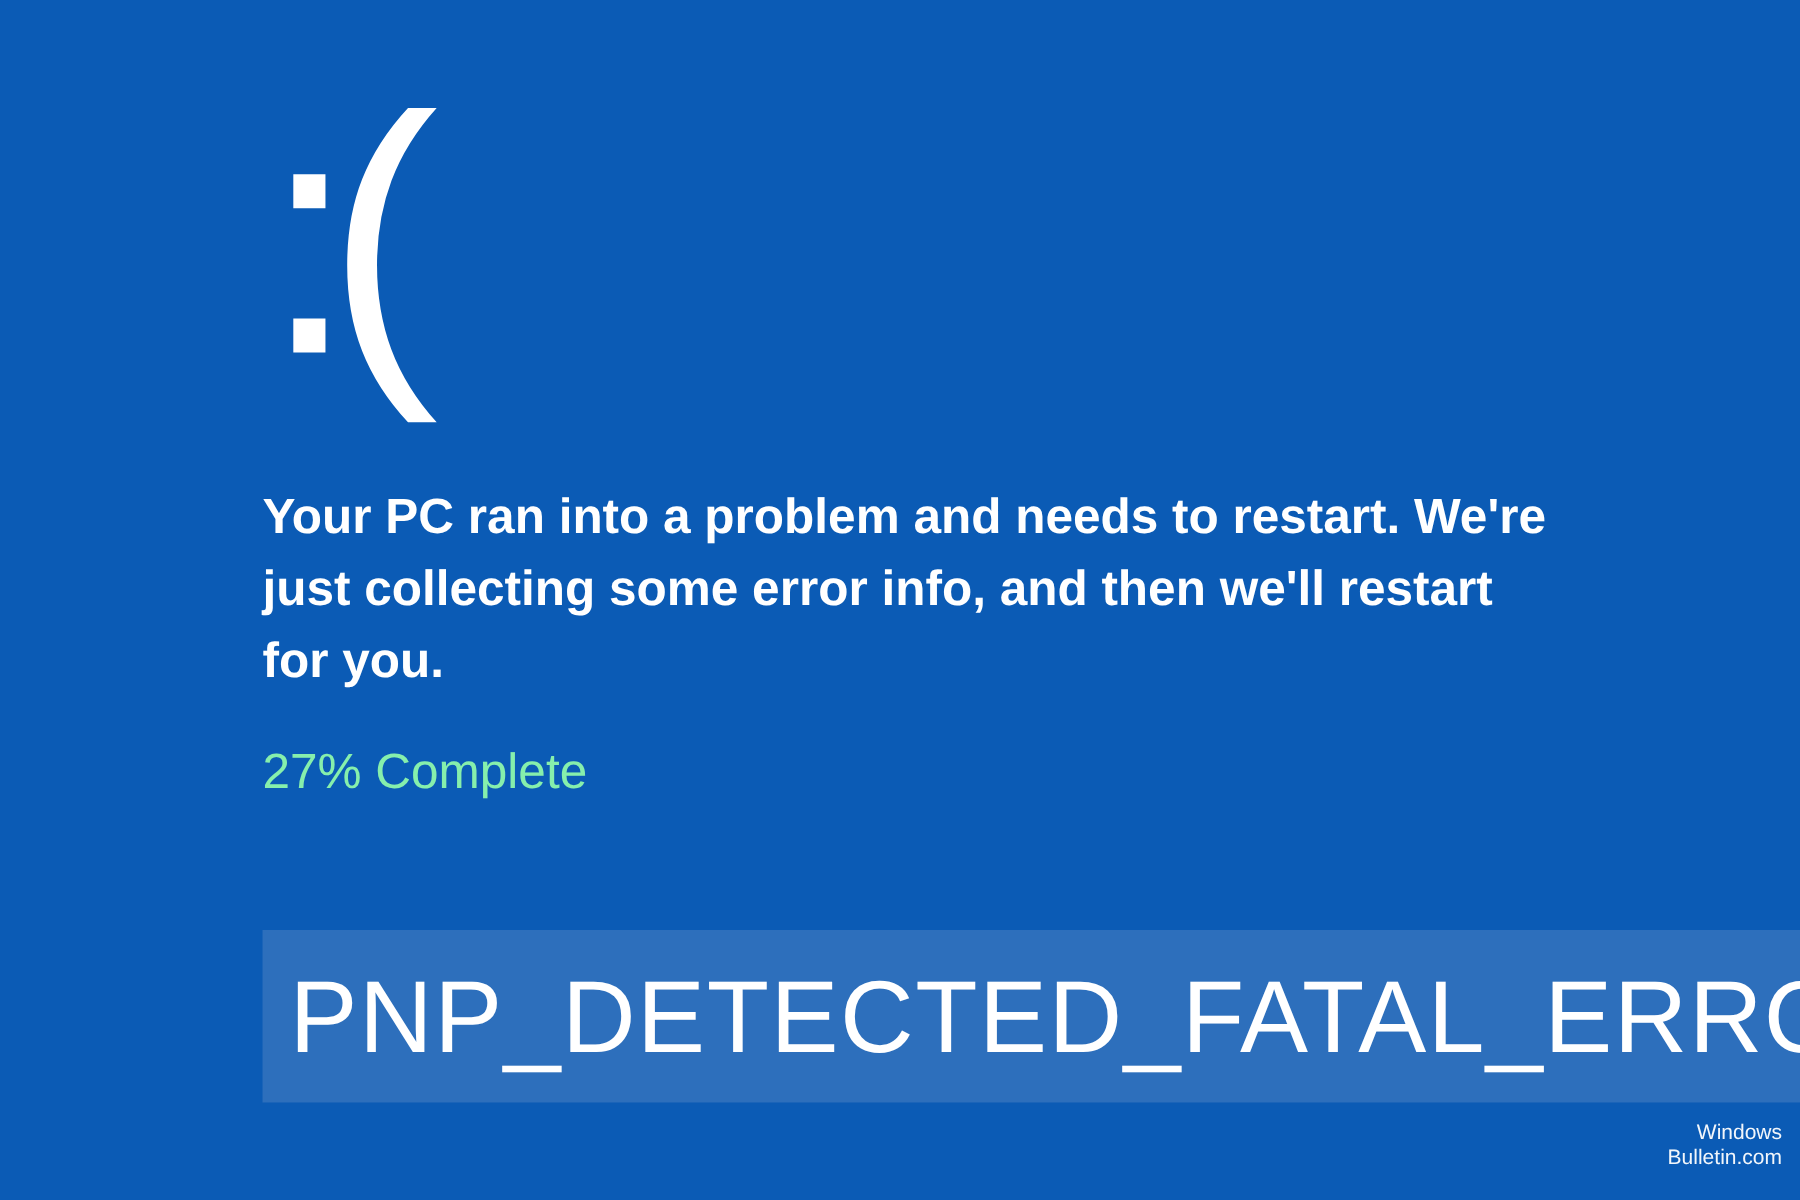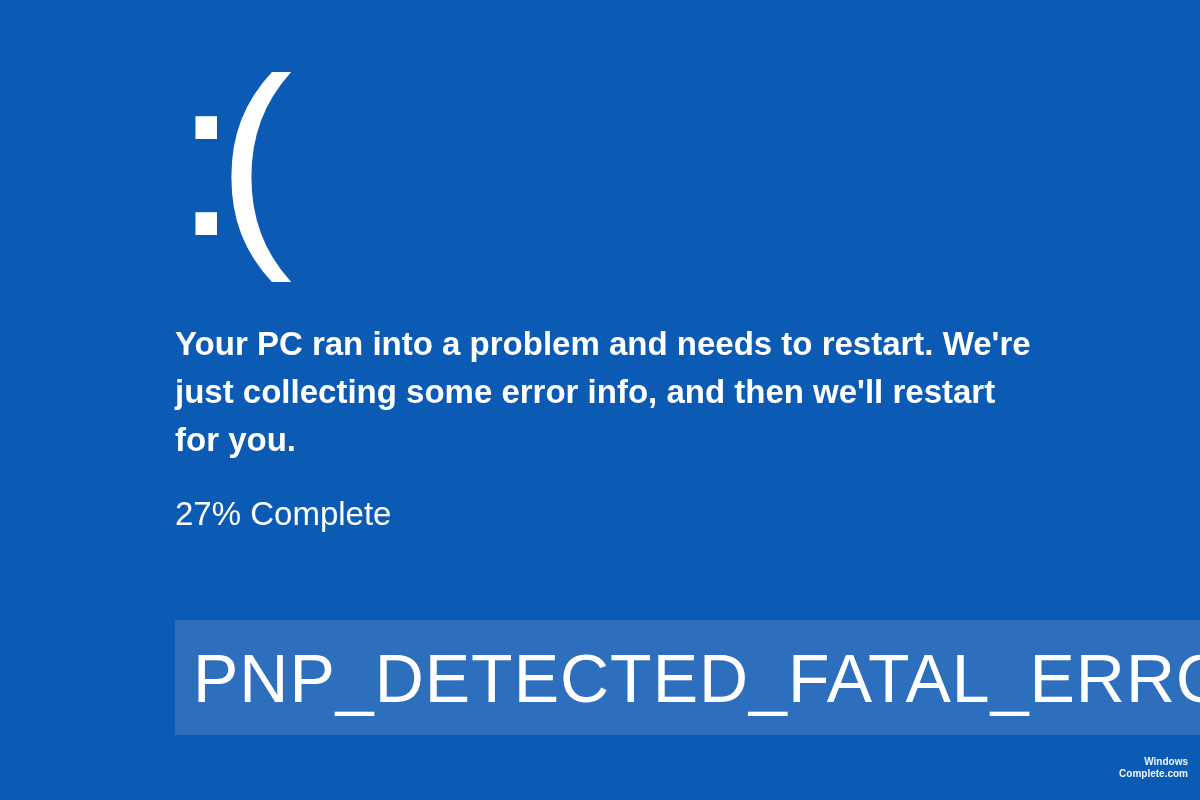--- a/index.html
+++ b/index.html
@@ -36,21 +36,21 @@
       line-height: 1.45;
       font-weight: 700;
       color: #ffffff;
     }
     .progress {
       position: absolute;
       top: 495px;
       left: 175px;
       font-size: 33px;
       font-weight: 300;
-      color: #ffffff;
+      color: #86efac;
     }
     .error-highlight {
       position: absolute;
       top: 620px;
       left: 175px;
       width: 1025px;
       height: 115px;
       background-color: #2d6fbc;
       display: flex;
       align-items: center;
@@ -59,37 +59,37 @@
     .error-code {
       font-size: 68px;
       font-weight: 300;
       color: #ffffff;
       letter-spacing: 1px;
     }
     .watermark {
       position: absolute;
       bottom: 20px;
       right: 12px;
-      font-size: 10px;
+      font-size: 14px;
       line-height: 1.2;
       text-align: right;
       color: #ffffff;
-      font-weight: 700;
+      font-weight: 400;
       opacity: 0.95;
     }
   </style>
 </head>
 <body>
 
 <div class="sad-face">:(</div>
 
 <div class="message">Your PC ran into a problem and needs to restart. We're just collecting some error info, and then we'll restart for you.</div>
 
 <div class="progress">27% Complete</div>
 
 <div class="error-highlight">
   <div class="error-code">PNP_DETECTED_FATAL_ERROR</div>
 </div>
 
 <div class="watermark">
   <div>Windows</div>
-  <div>Complete.com</div>
+  <div>Bulletin.com</div>
 </div>
 
 </body></html>

